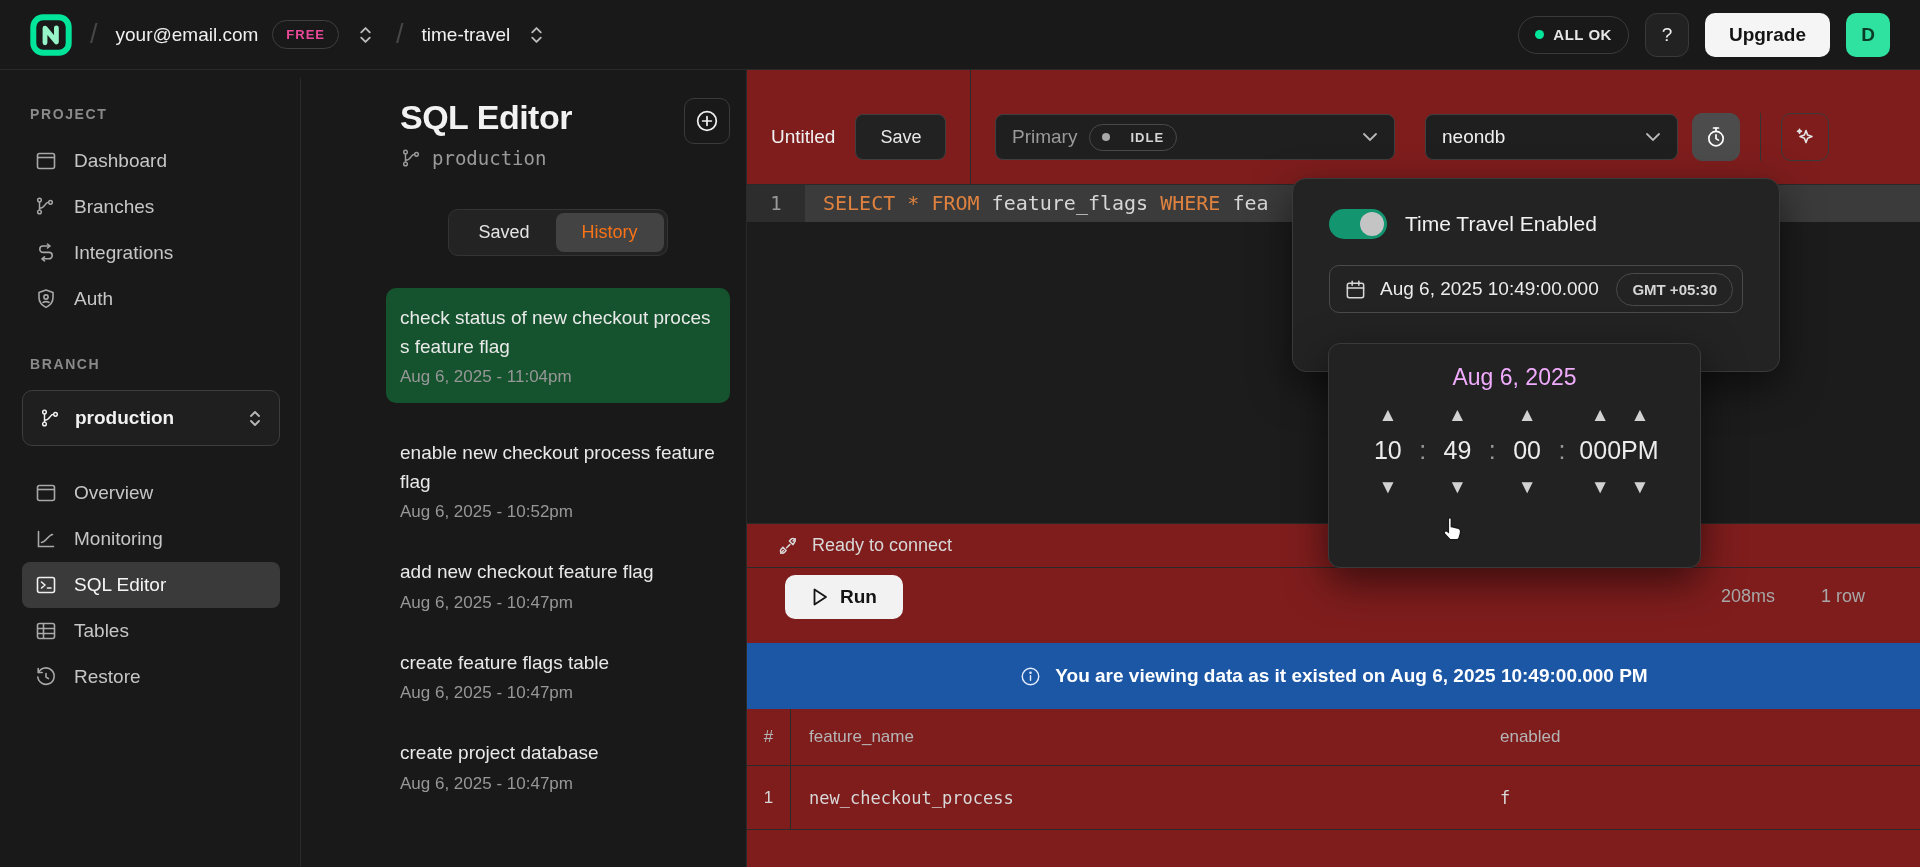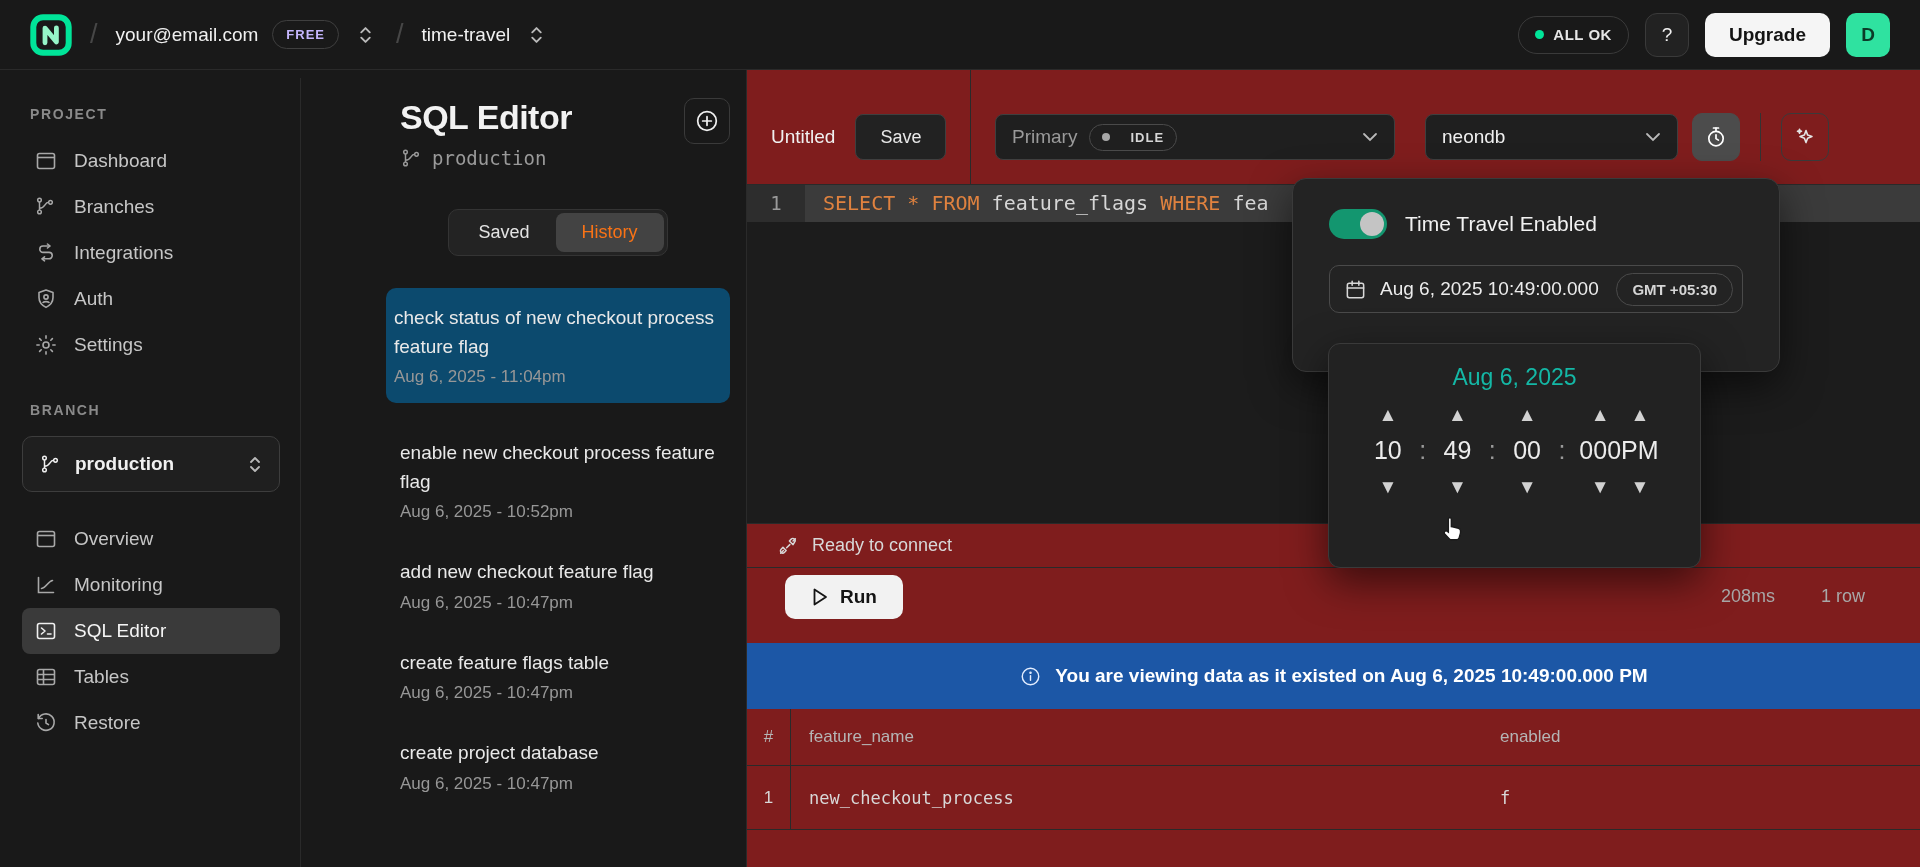--- a/index.html
+++ b/index.html
@@ -11,21 +11,21 @@
   }
   svg { display:block; }
   .mono { font-family:"DejaVu Sans Mono", monospace; }
 
   
   .topbar{ position:absolute; top:0; left:0; width:1920px; height:70px;
     border-bottom:1px solid #2a2a2a; display:flex; align-items:center;
     padding:0 30px; gap:14px; background:#191919; z-index:20;}
   .slash{ color:#474747; font-size:27px; font-weight:300; padding:0 4px; }
   .crumb-text{ font-size:19px; color:#f0f0f0; }
-  .pill{ border:1px solid #3f3f3f; border-radius:999px; color:#c4b5fd;
+  .pill{ border:1px solid #3f3f3f; border-radius:999px; color:#ec4899;
     font-size:13px; font-weight:bold; letter-spacing:1px; padding:6px 13px; }
   .chev-btn{ background:none; border:none; color:#b9b9b9; cursor:pointer; padding:4px; }
   .topbar-right{ margin-left:auto; display:flex; align-items:center; gap:16px; }
   .status-pill{ display:flex; align-items:center; gap:9px; border:1px solid #3a3a3a;
     border-radius:999px; height:38px; padding:0 16px; font-size:15px; font-weight:bold;
     letter-spacing:.5px; color:#e6e6e6; }
   .dot{ width:9px; height:9px; border-radius:50%; background:#00e599; }
   .help-btn{ width:44px; height:44px; border-radius:12px; border:1px solid #3a3a3a;
     background:#222; color:#f0f0f0; font-size:19px; display:flex; align-items:center;
     justify-content:center; cursor:pointer; }
@@ -66,21 +66,21 @@
     border:1px solid #3a3a3a; background:transparent; color:#f0f0f0; cursor:pointer;
     display:flex; align-items:center; justify-content:center; }
   .tabs{ margin:40px auto 0; width:fit-content; background:#232323;
     border:1px solid #343434; border-radius:10px; padding:3px; display:flex; }
   .tab{ padding:9px 26px; font-size:18px; color:#e4e4e4; border:none; background:none;
     border-radius:8px; cursor:pointer; font-family:"Liberation Sans",sans-serif; }
   .tab.active{ background:#434343; color:#f97316; }
   .history-list{ margin-top:32px; list-style:none; display:flex; flex-direction:column;
     gap:36px; }
   .history-item{ padding:0 14px; cursor:pointer; }
-  .history-item.active{ background:#0c4a6e; border-radius:10px; padding:16px 8px; }
+  .history-item.active{ background:#14532d; border-radius:10px; padding:16px 14px; }
   .history-title{ font-size:19px; color:#e9e9e9; line-height:1.5; word-break:break-all; }
   .history-date{ margin-top:6px; font-size:17px; color:#979797; }
 
   
   .editor{ position:absolute; top:70px; left:747px; right:0; bottom:0;
     display:flex; flex-direction:column; background:#7f1d1d; }
   .toolbar{ height:115px; border-bottom:1px solid #2a2a2a; display:flex; flex:0 0 auto; }
   .tab-section{ width:224px; flex:0 0 auto; border-right:1px solid #2a2a2a;
     display:flex; align-items:center; gap:20px; padding:20px 0 0 24px; }
   .editor-tab-title{ font-size:19px; color:#f0f0f0; }
@@ -152,21 +152,21 @@
   .dt-input{ margin-top:26px; height:48px; border:1px solid #4a4a4a; border-radius:10px;
     display:flex; align-items:center; gap:13px; padding:0 9px 0 14px; cursor:pointer; }
   .dt-value{ flex:1; font-size:19px; color:#ececec; white-space:nowrap; overflow:hidden; }
   .tz-badge{ flex:0 0 auto; border:1px solid #4a4a4a; border-radius:999px;
     padding:7px 15px; font-size:15px; font-weight:bold; color:#d5d5d5; white-space:nowrap;}
 
   
   .picker{ position:absolute; left:1328px; top:343px; width:373px; height:225px;
     background:#222; border:1px solid #3a3a3a; border-radius:12px; z-index:60;
     box-shadow:0 14px 40px rgba(0,0,0,.55); padding-top:20px; }
-  .picker-title{ text-align:center; font-size:23px; color:#14b8a6; }
+  .picker-title{ text-align:center; font-size:23px; color:#f0abfc; }
   .picker-grid{ margin-top:10px; display:flex; justify-content:center;
     align-items:center; }
   .pcol{ display:flex; flex-direction:column; align-items:center; gap:8px; }
   .pcol .spin{ background:none; border:none; color:#d2d2d2; font-size:19px;
     cursor:pointer; padding:4px 8px; line-height:1; }
   .pcol .pval{ font-size:25px; color:#ececec; }
   .pcol.sep .pval{ color:#9a9a9a; padding:0 6px; }
   .pcol.sep .spin{ visibility:hidden; }
 
   .cursor{ position:absolute; left:1438px; top:512px; z-index:100; pointer-events:none; }
@@ -243,29 +243,20 @@
       <li class="nav-item">
     <span class="nav-icon">
           <svg width="24" height="24" viewBox="0 0 24 24" fill="none" stroke="currentColor" stroke-width="1.6" stroke-linejoin="round">
             <path d="M12 3 19 5.6v4.9c0 4.8-2.9 7.8-7 9.9-4.1-2.1-7-5.1-7-9.9V5.6z"></path>
             <circle cx="12" cy="10" r="2.1"></circle>
             <path d="M8.8 16c.5-1.9 5.9-1.9 6.4 0"></path>
           </svg>
         </span>
     <span class="nav-label">Auth</span>
   </li>
-      <li class="nav-item">
-    <span class="nav-icon">
-          <svg width="24" height="24" viewBox="0 0 24 24" fill="none" stroke="currentColor" stroke-width="1.6" stroke-linecap="round">
-            <circle cx="12" cy="12" r="3"></circle>
-            <path d="M12 2.9v2.3M12 18.8v2.3M21.1 12h-2.3M5.2 12H2.9M18.4 5.6l-1.6 1.6M7.2 16.8l-1.6 1.6M18.4 18.4l-1.6-1.6M7.2 7.2 5.6 5.6"></path>
-          </svg>
-        </span>
-    <span class="nav-label">Settings</span>
-  </li>
     </ul>
 
   <div class="section-label mt30">BRANCH</div>
   <div class="branch-select">
     <span class="nav-icon" id="branch-sel-icon">
         <svg width="22" height="22" viewBox="0 0 24 24" fill="none" stroke="currentColor" stroke-width="1.6">
           <circle cx="6" cy="5.5" r="2"></circle>
           <circle cx="6" cy="18.5" r="2"></circle>
           <circle cx="18" cy="8" r="2"></circle>
           <path d="M6 7.5v9M6 14.5c7 0 5-6.3 10-6.5"></path>

